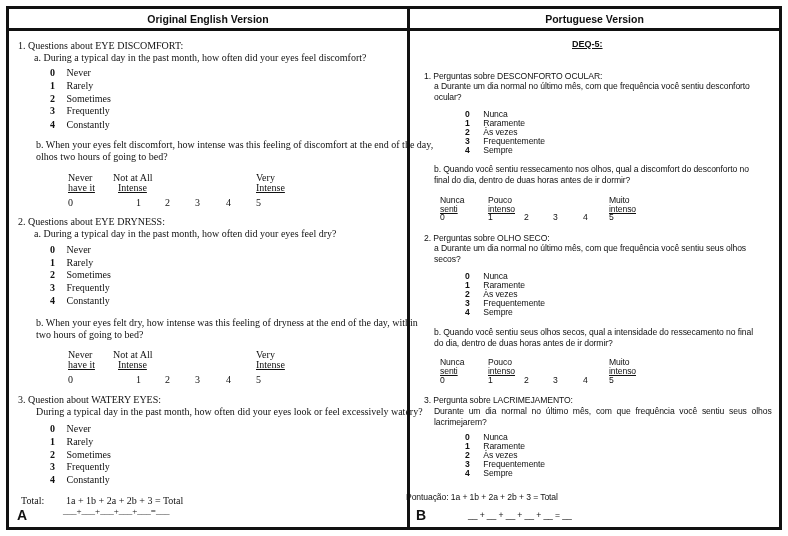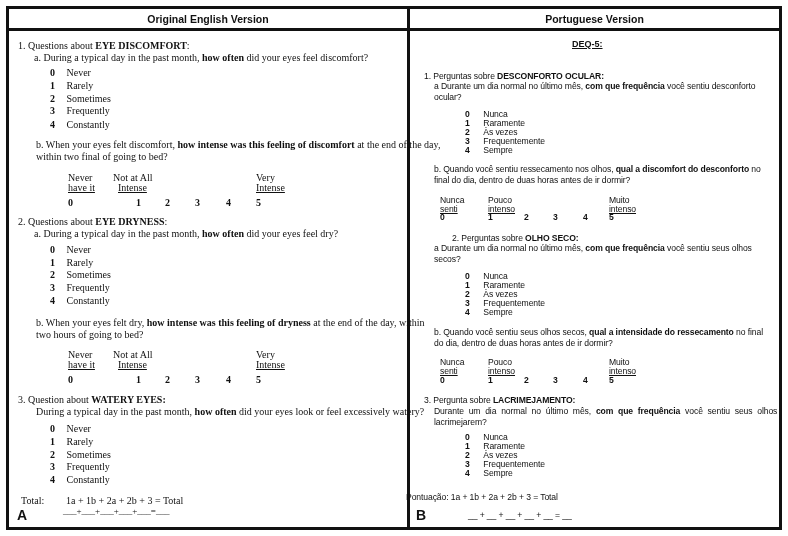--- a/index.html
+++ b/index.html
@@ -6,21 +6,21 @@
   body { width: 788px; height: 536px; position: relative; overflow: hidden; color: #111; }
   .frame { position: absolute; left: 6px; top: 6px; width: 770px; height: 518px; border: 3px solid #111; }
   .divider { position: absolute; left: 398px; top: 0; width: 3px; height: 100%; background: #111; }
   .hdr-line { position: absolute; left: 0; top: 19px; width: 100%; height: 3px; background: #111; }
   .hdr { position: absolute; top: 2px; height: 17px; font-family: "Liberation Sans", sans-serif; font-weight: bold; font-size: 10.5px; text-align: center; line-height: 17px; }
   .hdr.left { left: 0; width: 398px; }
   .hdr.right { left: 401px; width: 369px; }
 
   .en { position: absolute; font-family: "Liberation Serif", serif; font-size: 10px; line-height: 12px; white-space: nowrap; }
   .pt { position: absolute; font-family: "Liberation Sans", sans-serif; font-size: 8.6px; line-height: 10px; white-space: nowrap; letter-spacing: -0.1px; }
-  b { font-weight: bold; }
+  b { font-weight: normal; }
   u { text-decoration: underline; }
   .num { font-weight: bold; display: inline-block; width: 14px; }
   .ptnum { font-weight: bold; display: inline-block; width: 16px; }
   .panel-letter { position: absolute; font-family: "Liberation Sans", sans-serif; font-weight: bold; font-size: 14px; }
   .pt-title { position: absolute; font-family: "Liberation Sans", sans-serif; font-weight: bold; font-size: 9px; text-decoration: underline; }
 </style>
 </head>
 <body>
 
 <div class="frame">
@@ -35,21 +35,21 @@
   <div class="en" style="left:18px;top:40px;"><span>1.  Questions about </span><b>EYE DISCOMFORT</b><span>:</span></div>
   <div class="en" style="left:34px;top:52px;"><span>a.   During a typical day in the past month, </span><b>how often</b><span> did your eyes feel discomfort?</span></div>
   <div>
     <div class="en" style="left:50px;top:67px;"><span class="num">0</span> <span>Never</span></div>
     <div class="en" style="left:50px;top:80px;"><span class="num">1</span> <span>Rarely</span></div>
     <div class="en" style="left:50px;top:93px;"><span class="num">2</span> <span>Sometimes</span></div>
     <div class="en" style="left:50px;top:105px;"><span class="num">3</span> <span>Frequently</span></div>
     <div class="en" style="left:50px;top:119px;"><span class="num">4</span> <span>Constantly</span></div>
   </div>
   <div class="en" style="left:36px;top:139px;"><span>b.  When your eyes felt discomfort, </span><b>how intense was this feeling of discomfort</b><span> at the end of the day,</span></div>
-  <div class="en" style="left:36px;top:151px;">within two final of going to bed?</div>
+  <div class="en" style="left:36px;top:151px;">olhos two hours of going to bed?</div>
   <div>
     <div class="en" style="left:68px;top:172px;">Never</div>
     <div class="en" style="left:68px;top:182px;"><u>have it</u></div>
     <div class="en" style="left:113px;top:172px;">Not at All</div>
     <div class="en" style="left:118px;top:182px;"><u>Intense</u></div>
     <div class="en" style="left:256px;top:172px;">Very</div>
     <div class="en" style="left:256px;top:182px;"><u>Intense</u></div>
     <div class="en" style="left:68px;top:197px;"><b>0</b></div>
     <div class="en" style="left:136px;top:197px;"><b>1</b></div>
     <div class="en" style="left:165px;top:197px;"><b>2</b></div>
@@ -122,21 +122,21 @@
     <div class="pt" style="left:609px;top:195px;">Muito</div>
     <div class="pt" style="left:609px;top:204px;"><u>intenso</u></div>
     <div class="pt" style="left:440px;top:212px;"><b>0</b></div>
     <div class="pt" style="left:488px;top:212px;"><b>1</b></div>
     <div class="pt" style="left:524px;top:212px;"><b>2</b></div>
     <div class="pt" style="left:553px;top:212px;"><b>3</b></div>
     <div class="pt" style="left:583px;top:212px;"><b>4</b></div>
     <div class="pt" style="left:609px;top:212px;"><b>5</b></div>
   </div>
 
-  <div class="pt" style="left:424px;top:233px;margin-left:28px;"><span>2.  Perguntas sobre </span><b>OLHO SECO:</b></div>
+  <div class="pt" style="left:424px;top:233px;"><span>2.  Perguntas sobre </span><b>OLHO SECO:</b></div>
   <div class="pt" style="left:434px;top:243px;"><span>a        Durante um dia normal no último mês, </span><b>com que frequência</b><span> você sentiu seus olhos</span></div>
   <div class="pt" style="left:434px;top:254px;">secos?</div>
   <div>
     <div class="pt" style="left:465px;top:271px;"><span class="ptnum">0</span> <span>Nunca</span></div>
     <div class="pt" style="left:465px;top:280px;"><span class="ptnum">1</span> <span>Raramente</span></div>
     <div class="pt" style="left:465px;top:289px;"><span class="ptnum">2</span> <span>Às vezes</span></div>
     <div class="pt" style="left:465px;top:298px;"><span class="ptnum">3</span> <span>Frequentemente</span></div>
     <div class="pt" style="left:465px;top:307px;"><span class="ptnum">4</span> <span>Sempre</span></div>
   </div>
   <div class="pt" style="left:434px;top:327px;"><span>b.        Quando você sentiu seus olhos secos, </span><b>qual a intensidade do ressecamento</b><span> no final</span></div>

